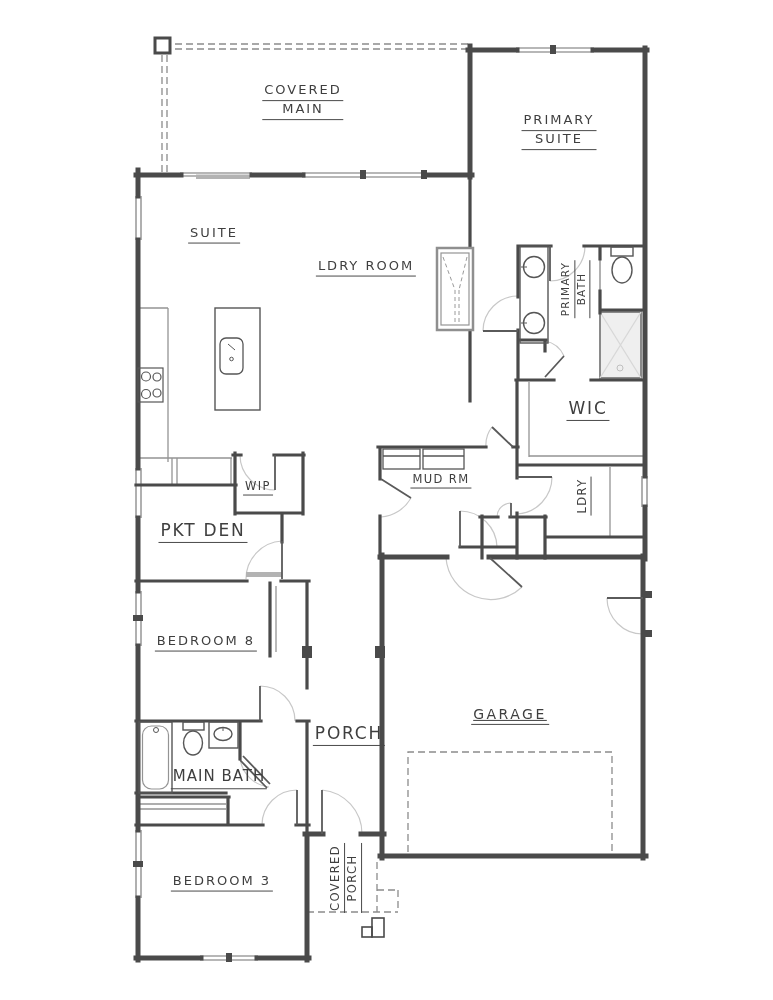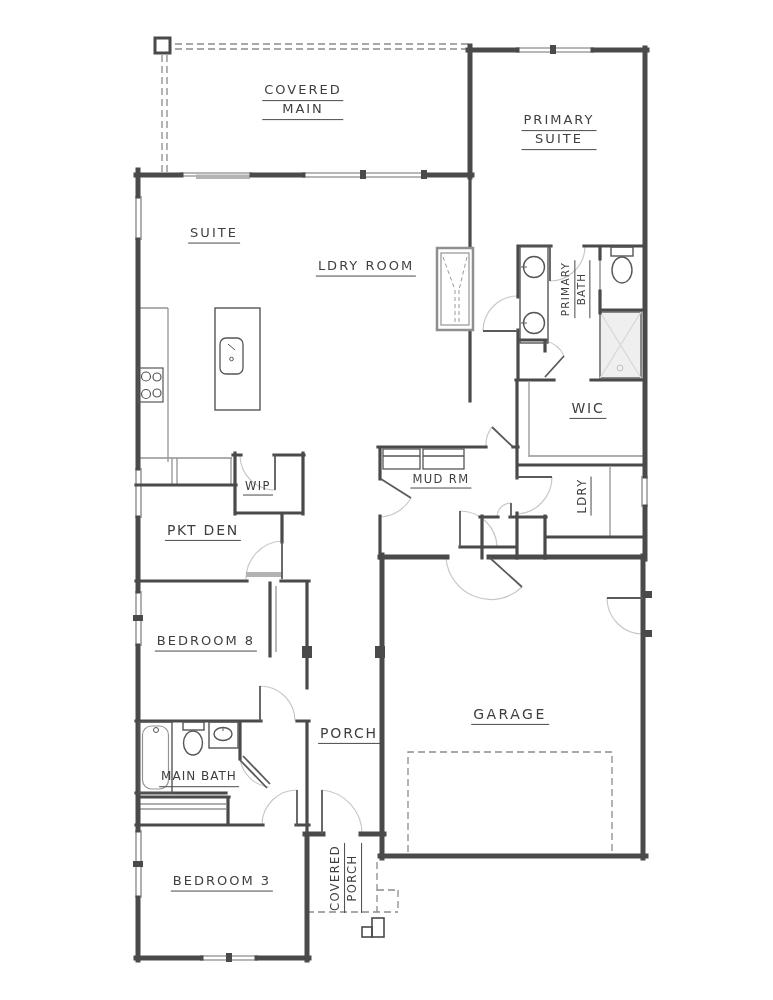--- a/index.html
+++ b/index.html
@@ -8,25 +8,25 @@
     --text:#3f3f3f; --bg:#ffffff;
   }
   html,body{margin:0;padding:0;background:var(--bg);}
   .plan{position:relative;width:672px;height:1000px;background:var(--bg);overflow:hidden;
         font-family:"DejaVu Sans",sans-serif;}
   .plan svg{position:absolute;left:0;top:0;}
   .lbl{position:absolute;color:var(--text);text-align:center;letter-spacing:2px;
        line-height:1.3;transform:translate(-50%,-50%);white-space:nowrap;font-size:13px;}
   .lbl .ln{display:block;border-bottom:1.3px solid var(--wall);padding:0 2px 1px;}
   .rot{transform:translate(-50%,-50%) rotate(-90deg);}
-  .sz14{font-size:14px;letter-spacing:2.5px;}
-  .sz12{font-size:14px;letter-spacing:1.8px;}
+  .sz14{font-size:14px;letter-spacing:2.5px;text-decoration:underline;}
+  .sz12{font-size:17px;letter-spacing:1.8px;}
   .sz11{font-size:11.5px;letter-spacing:1.4px;}
   .sz10{font-size:10.5px;letter-spacing:1.2px;}
-  .sz9{font-size:12px;letter-spacing:1px;}
+  .sz9{font-size:15px;letter-spacing:1px;margin-left:20px;}
 </style>
 </head>
 <body>
 
 <div class="plan">
 <svg width="773" height="1000" viewBox="0 0 773 1000">
 
   <g>
     <path d="M164,44 H468 M164,49 H468 M162,44 V176 M167,44 V176" stroke="var(--dash)" stroke-width="1.3" stroke-dasharray="7,4" fill="none"></path>
     <rect x="155" y="38" width="15" height="15" fill="var(--bg)" stroke="var(--wall)" stroke-width="3"></rect>

